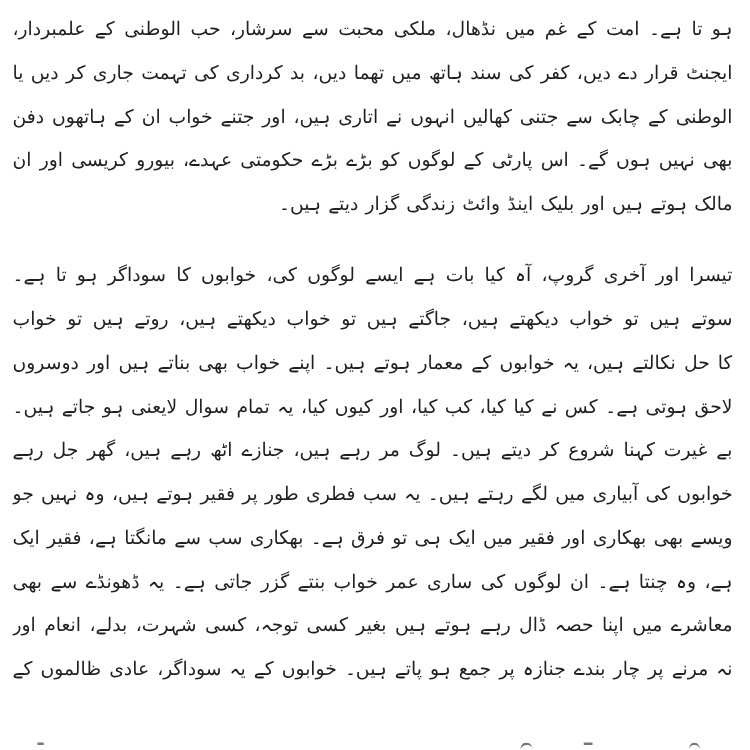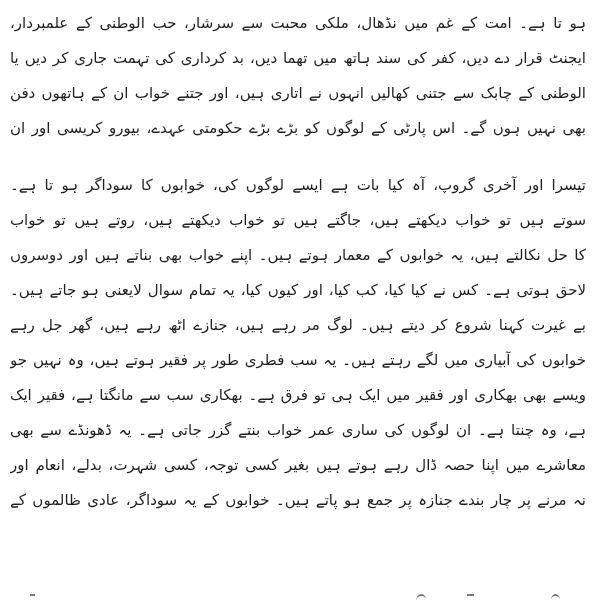--- a/index.html
+++ b/index.html
@@ -63,20 +63,21 @@
 </head>
 <body>
 
 <div class="page">
 
   <section class="paragraph para-1">
     <div class="line">ہو تا ہے۔ امت کے غم میں نڈھال، ملکی محبت سے سرشار، حب الوطنی کے علمبردار، خدائی فوجدار جب چاہیں، جسے چاہیں، غیر ملکی</div>
     <div class="line">ایجنٹ قرار دے دیں، کفر کی سند ہاتھ میں تھما دیں، بد کرداری کی تہمت جاری کر دیں یا حرام کی کمائی کا راگ الاپنا شروع کر دیں۔ حب</div>
     <div class="line">الوطنی کے چابک سے جتنی کھالیں انہوں نے اتاری ہیں، اور جتنے خواب ان کے ہاتھوں دفن ہوئے ہیں اتنے تو پہلے گروپ نے دیکھے</div>
     <div class="line">بھی نہیں ہوں گے۔ اس پارٹی کے لوگوں کو بڑے بڑے حکومتی عہدے، بیورو کریسی اور ان اداروں میں جگہ ملتی ہے جو سفید و سیاہ کے</div>
+    <div class="line short-last">مالک ہوتے ہیں اور بلیک اینڈ وائٹ زندگی گزار دیتے ہیں۔</div>
   </section>
 
   <section class="paragraph para-2">
     <div class="line">تیسرا اور آخری گروپ، آہ کیا بات ہے ایسے لوگوں کی، خوابوں کا سوداگر ہو تا ہے۔ انہیں خواب دیکھنے کی پیدائشی بیماری ہوتی ہے۔ یہ</div>
     <div class="line">سوتے ہیں تو خواب دیکھتے ہیں، جاگتے ہیں تو خواب دیکھتے ہیں، روتے ہیں تو خواب دیکھتے ہیں، ہنستے ہیں تو خواب دیکھتے ہیں۔ یہ لوگ مسئلے</div>
     <div class="line">کا حل نکالتے ہیں، یہ خوابوں کے معمار ہوتے ہیں۔ اپنے خواب بھی بناتے ہیں اور دوسروں کے بھی، انہیں صرف مسئلے کے حل کی فکر</div>
     <div class="line">لاحق ہوتی ہے۔ کس نے کیا کیا، کب کیا، اور کیوں کیا، یہ تمام سوال لایعنی ہو جاتے ہیں۔ مزاج کے اتنے ٹھنڈے ہوتے ہیں کہ لوگ</div>
     <div class="line">بے غیرت کہنا شروع کر دیتے ہیں۔ لوگ مر رہے ہیں، جنازے اٹھ رہے ہیں، گھر جل رہے ہیں مگر یہ چپ سادھے، سر جھکائے اپنے</div>
     <div class="line">خوابوں کی آبیاری میں لگے رہتے ہیں۔ یہ سب فطری طور پر فقیر ہوتے ہیں، وہ نہیں جو بھیک مانگے بلکہ وہ جو مٹی میں ملے ہوئے ہوں،</div>
     <div class="line">ویسے بھی بھکاری اور فقیر میں ایک ہی تو فرق ہے۔ بھکاری سب سے مانگتا ہے، فقیر ایک سے مانگتا ہے۔ انہیں پتہ ہوتا ہے کہ جو سنتا</div>

